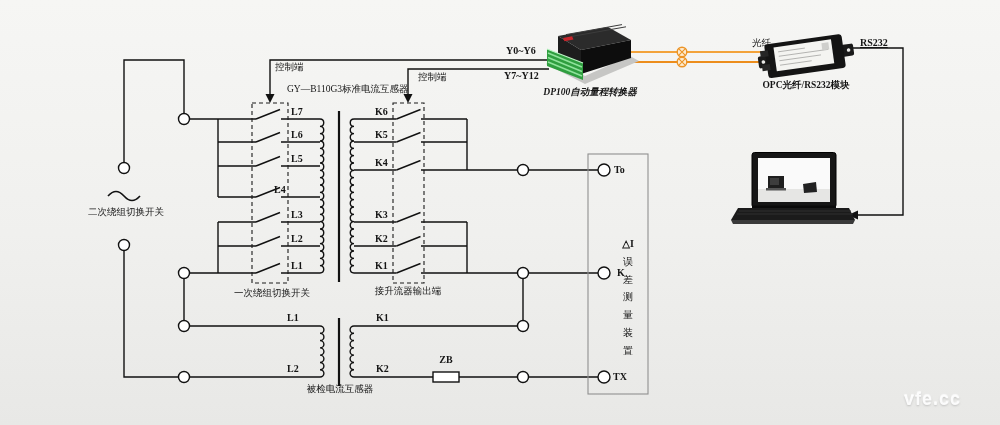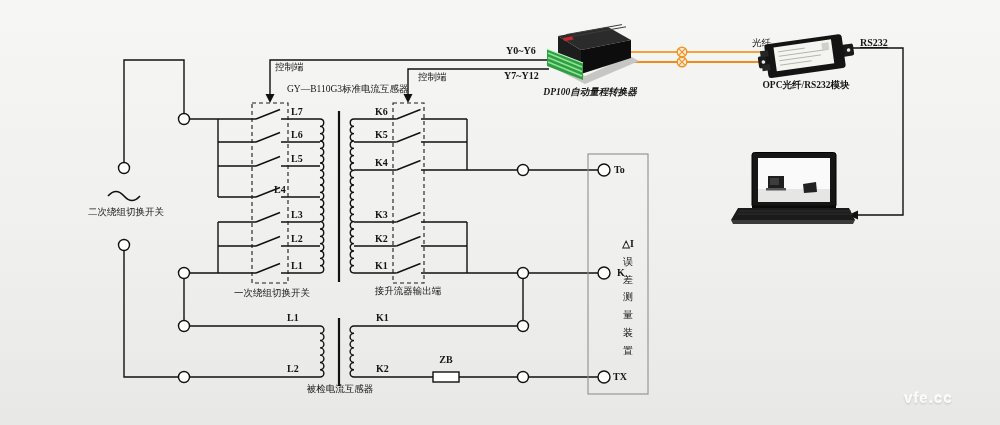--- a/index.html
+++ b/index.html
@@ -13,21 +13,21 @@
   .cn{font-size:9.5px;font-family:"Liberation Serif",serif;}
   .cnb{font-size:9.5px;font-weight:bold;}
   .code{font-weight:bold;font-size:10px;font-family:"Liberation Serif",serif;}
   .center{text-align:center;}
   .right{text-align:left;}
   .vert{display:flex;flex-direction:column;align-items:center;line-height:17.8px;font-size:10px;}
   .vert .sym{font-weight:bold;}
   .watermark{
     position:absolute;left:904px;top:389px;
     font-family:"Liberation Sans",sans-serif;font-weight:bold;
-    font-size:15px;letter-spacing:1px;color:rgba(255,255,255,.9);
+    font-size:18px;letter-spacing:1px;color:rgba(255,255,255,.9);
     text-shadow:0 1px 2px rgba(160,160,160,.55), 0 -1px 1px rgba(255,255,255,.9);
   }
 </style>
 </head>
 <body>
 
 <div class="stage">
 
 <svg width="1000" height="425" viewBox="0 0 1000 425">
 

